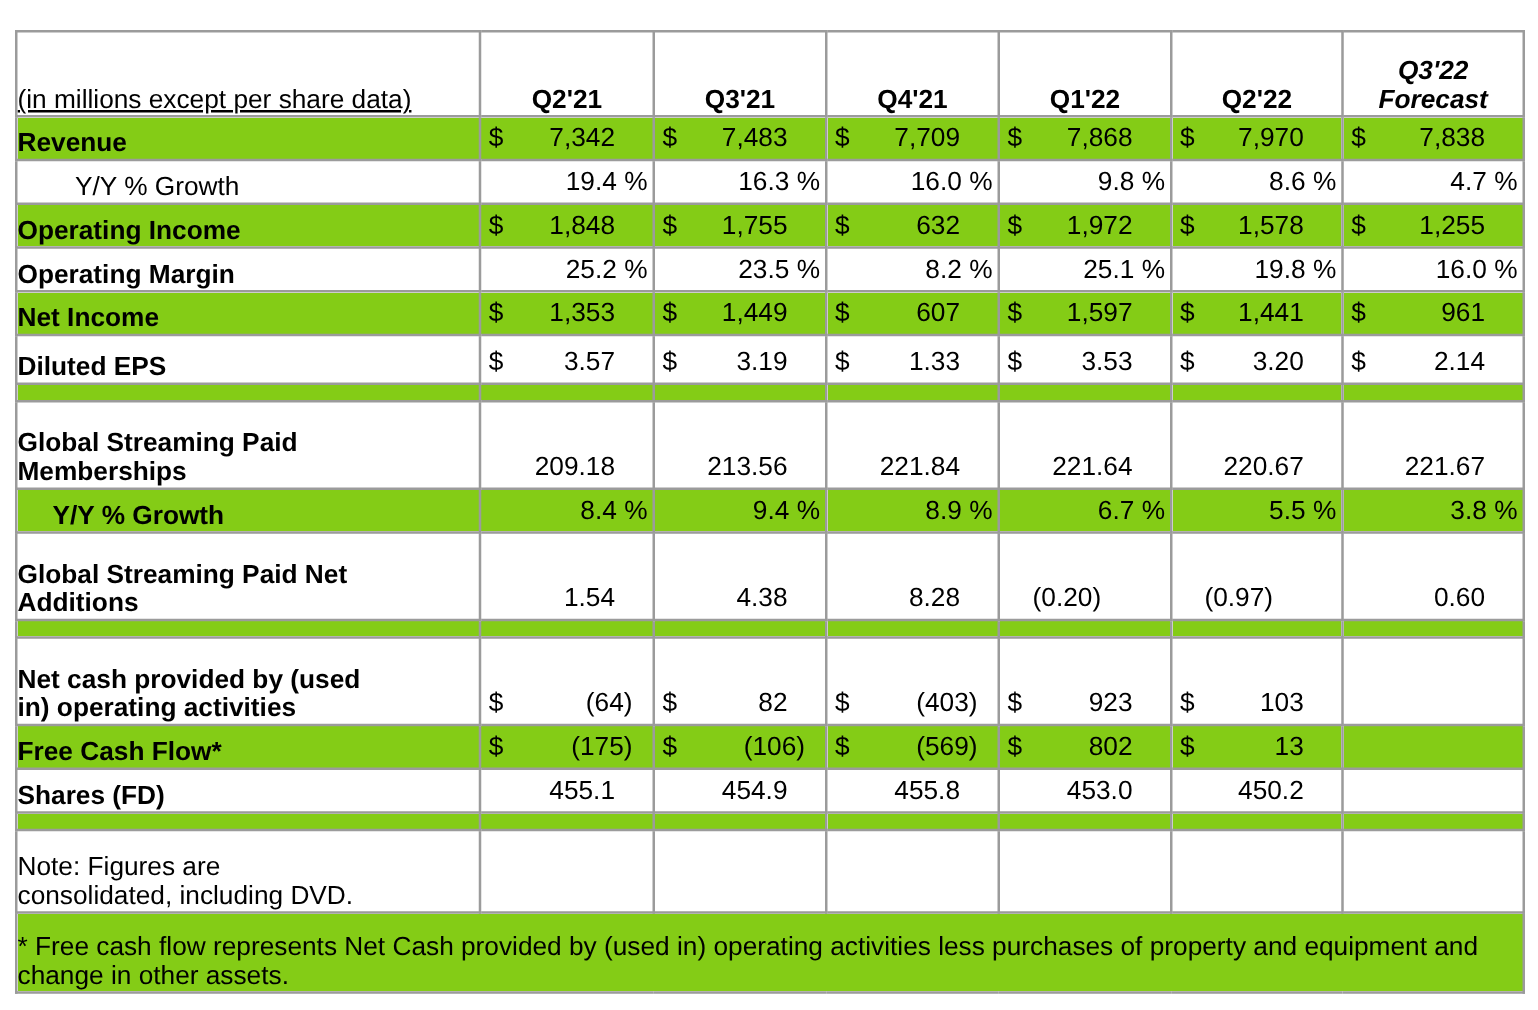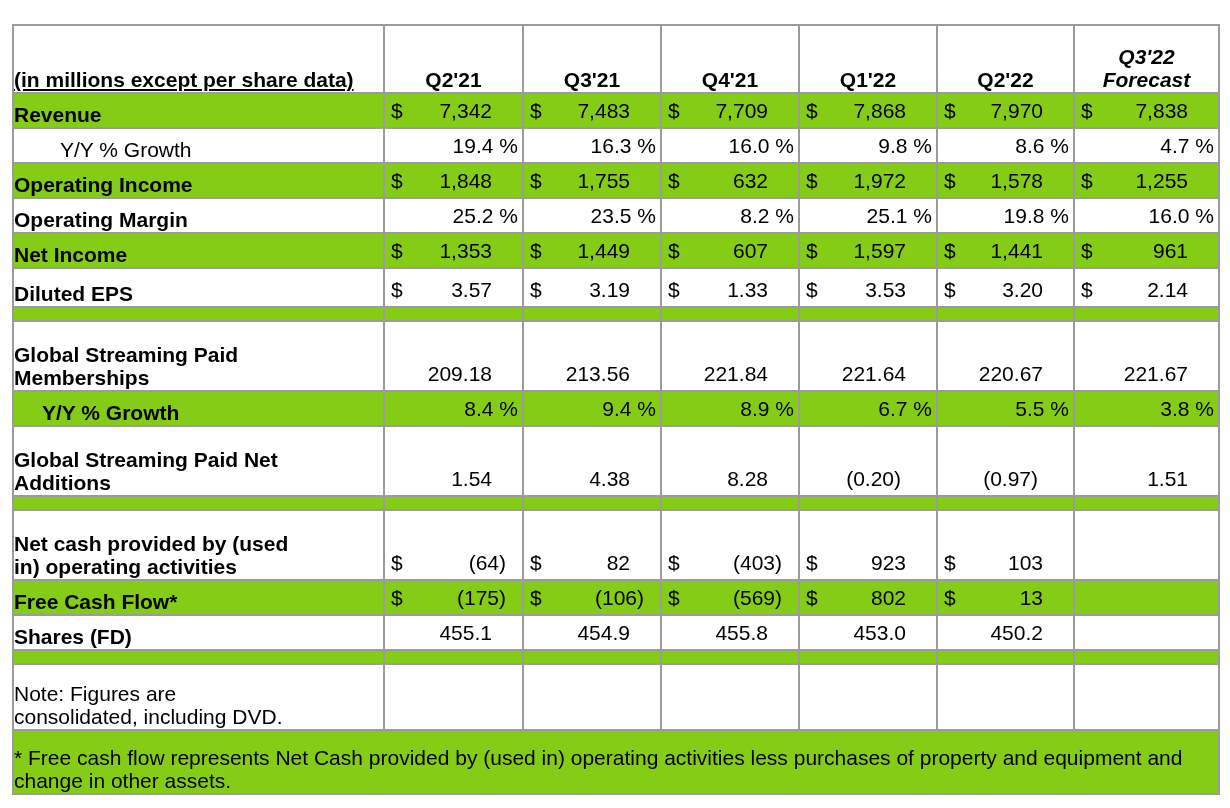--- a/index.html
+++ b/index.html
@@ -38,21 +38,21 @@
   tr.h-single td { height: 33px; }
   tr.h-eps    td { height: 37px; }
   tr.h-double td { height: 68px; }
   tr.h-spacer td { height: 12px; }
   tr.h-note   td { height: 64px; }
   tr.h-foot   td { height: 62px; }
   
   tr.bg-blue td { background: #84cc16; }
   
   td.corner {
-    font-weight: bold;
+    font-weight: normal;
     font-size: 19px;
     text-decoration: underline;
     padding: 2px 4px 6px 6px;
     white-space: pre-line;
     margin-left: 41px;
   }
   td.qh {
     font-weight: bold;
     text-align: center;
     padding-bottom: 5px;
@@ -70,21 +70,21 @@
   
   .cf {
     display: flex;
     align-items: baseline;
     padding: 2px 0 4px 6px;
   }
   .cur { flex: 0 0 auto; }
   .num { flex: 1 1 auto; text-align: right; }
   .num.m  { padding-right: 30px; text-align: right; } 
   .num.mn { padding-right: 16px; } 
-  .num.nn { padding-right: 35px; } 
+  .num.nn { padding-right: 35px; text-align: center; } 
   .num.p  { padding-right: 4px;  } 
   
   td.footnote-cell {
     padding: 3px 6px 6px 6px;
     white-space: pre-line;
     font-weight: normal;
   }
 </style>
 </head>
 <body>
@@ -434,21 +434,21 @@
               <span class="num nn">(0.20)</span>
             </div>
           </td>
           <td>
             <div class="cf">
               <span class="num nn">(0.97)</span>
             </div>
           </td>
           <td>
             <div class="cf">
-              <span class="num m">1.51</span>
+              <span class="num m">0.60</span>
             </div>
           </td>
         </tr>
         <tr class="h-spacer bg-blue">
           <td></td>
           <td></td>
           <td></td>
           <td></td>
           <td></td>
           <td></td>

